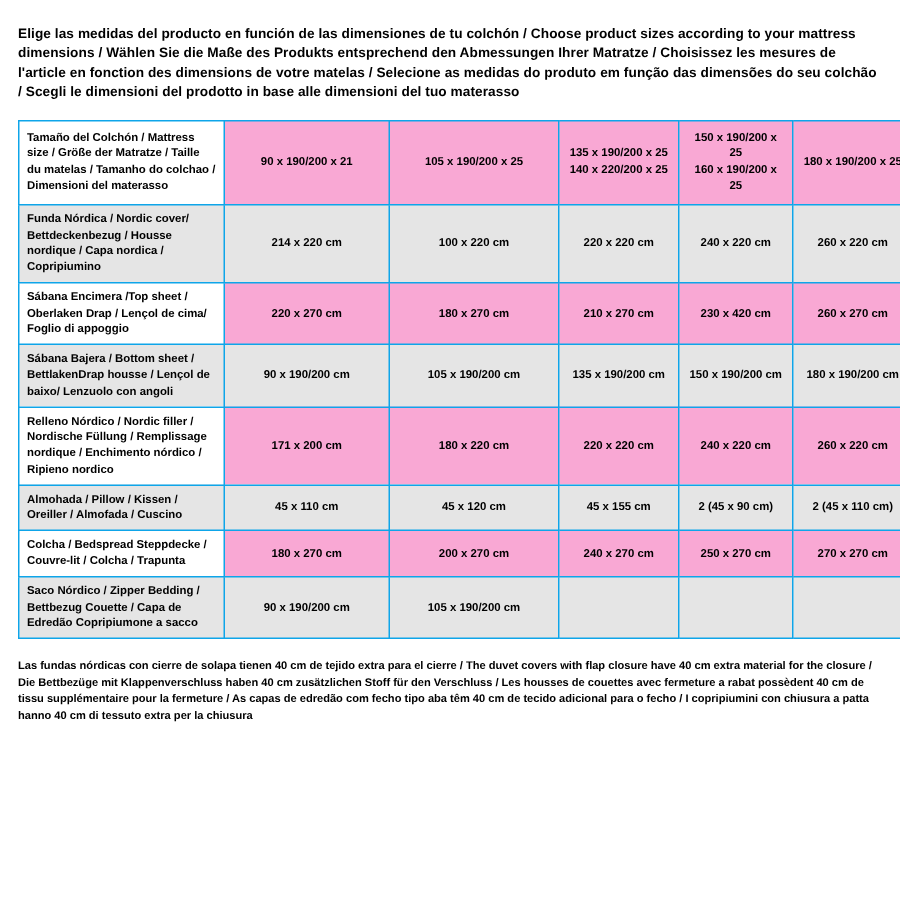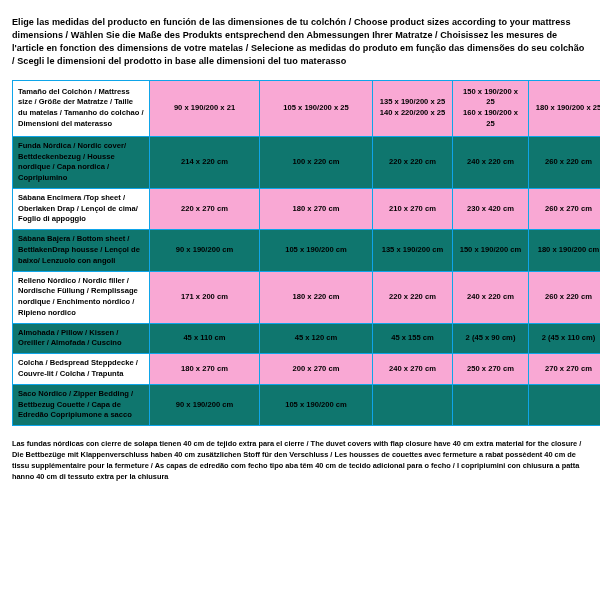--- a/index.html
+++ b/index.html
@@ -56,21 +56,21 @@
     text-align: left;
     background: #ffffff;
   }
   td.val {
     text-align: center;
     font-weight: bold;
     font-size: 7.6px;
     line-height: 1.4;
     background: #f9a8d4;
   }
-  tr.shaded td { background: #0f766e; }
+  tr.shaded td { background: #e5e5e5; }
   tr.header td {
     font-weight: bold;
     line-height: 1.42;
     padding-top: 6px;
     padding-bottom: 6px;
   }
   tr.header td.val {
     font-size: 7.6px;
   }
   .multi span { display: block; }

